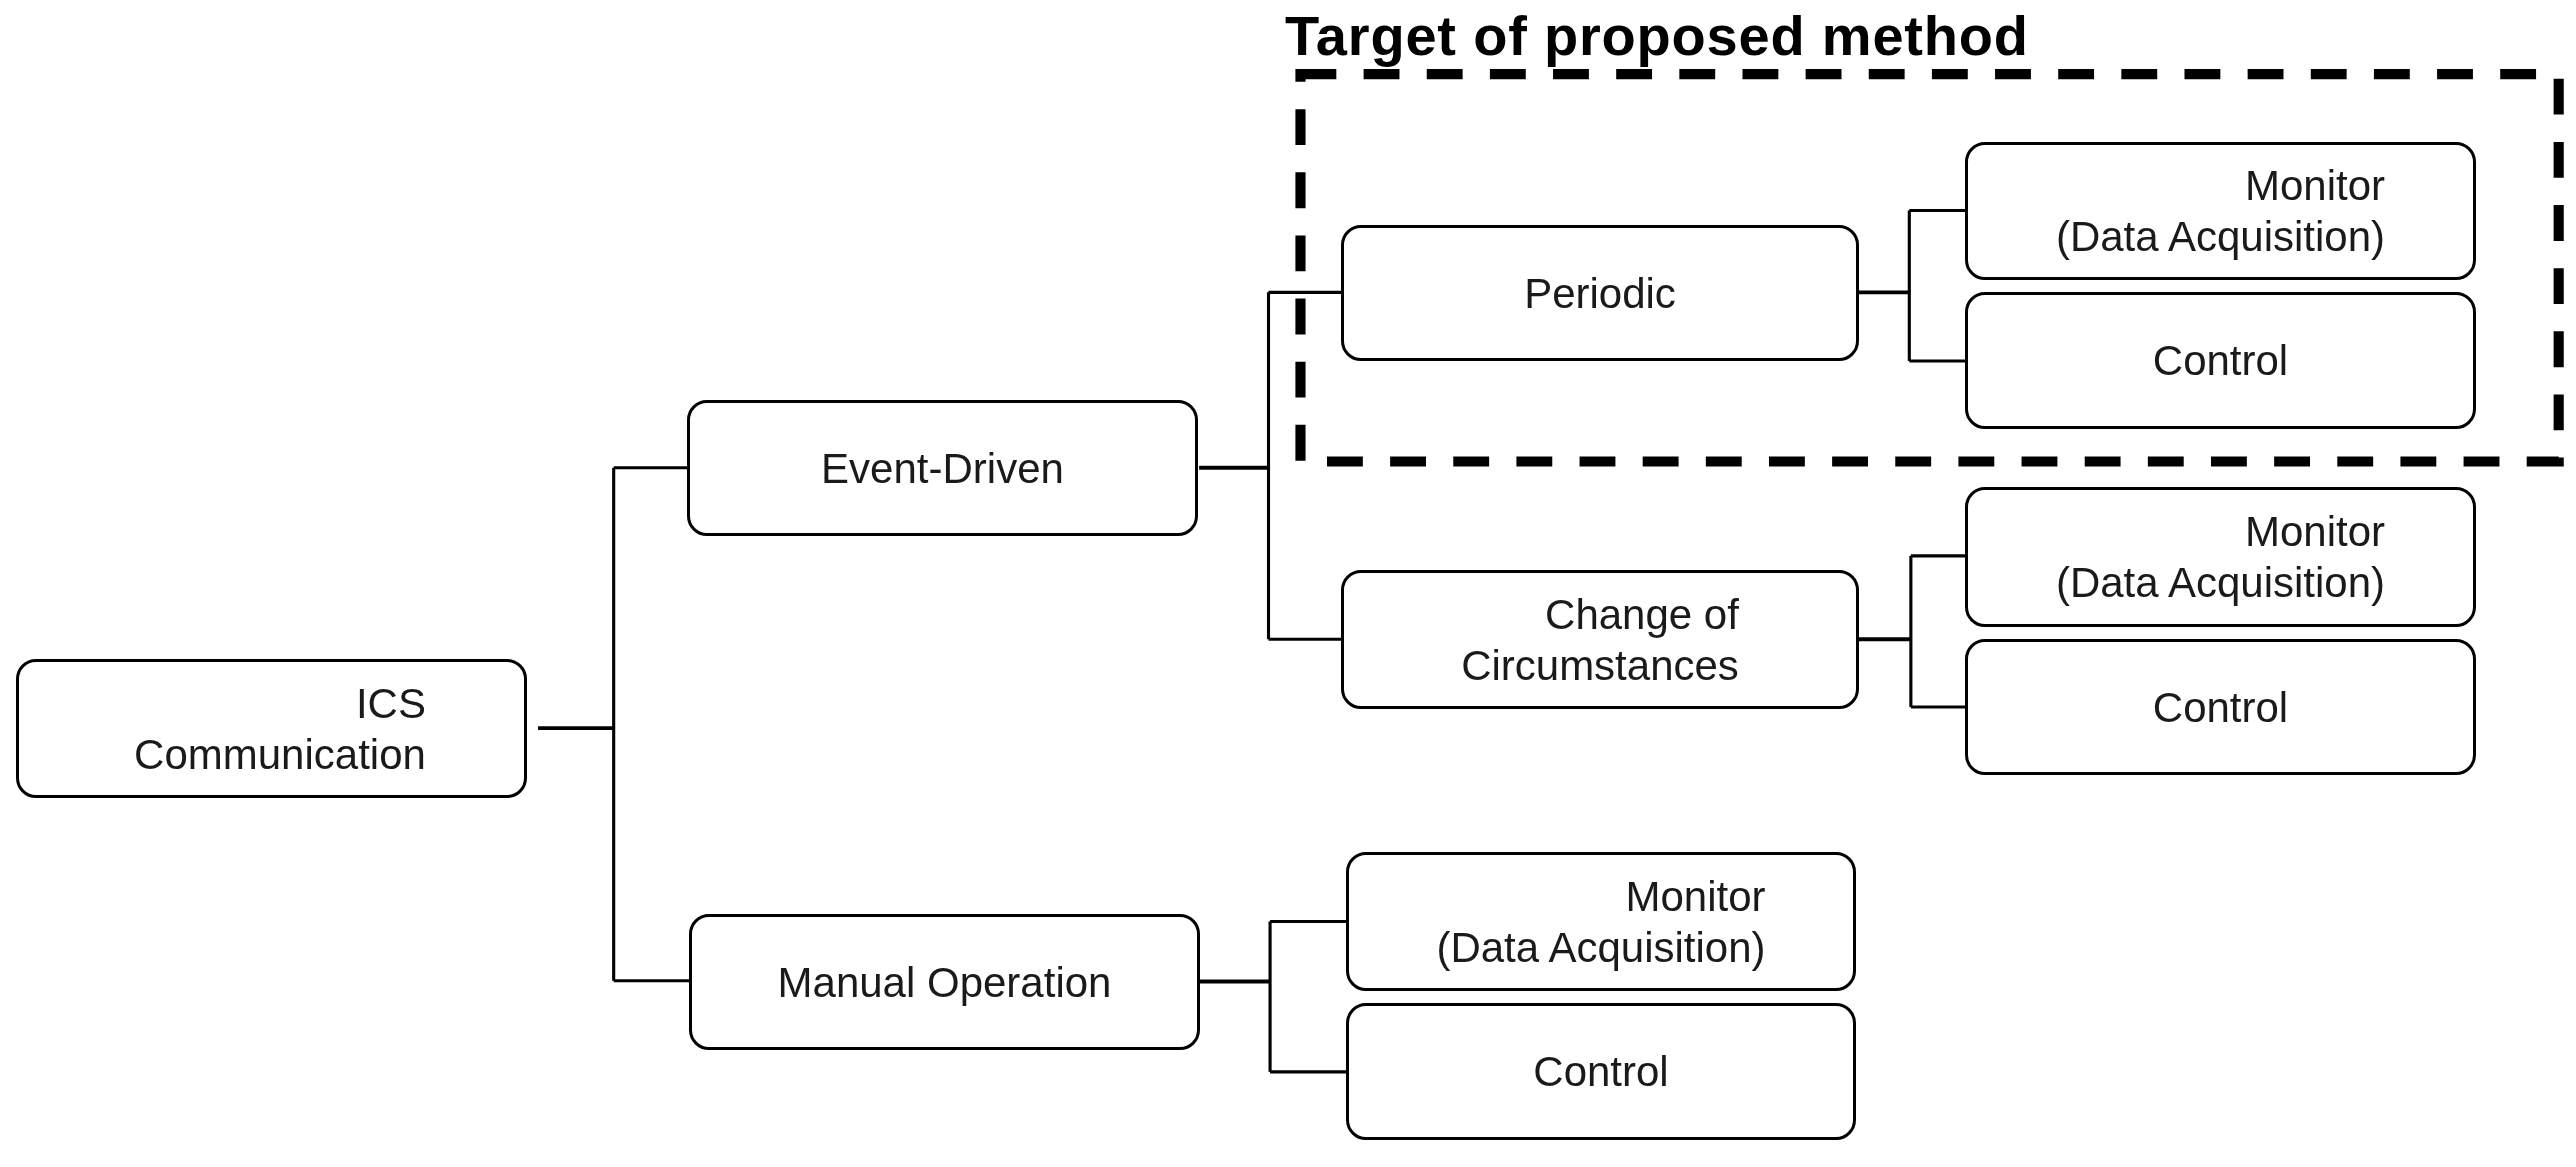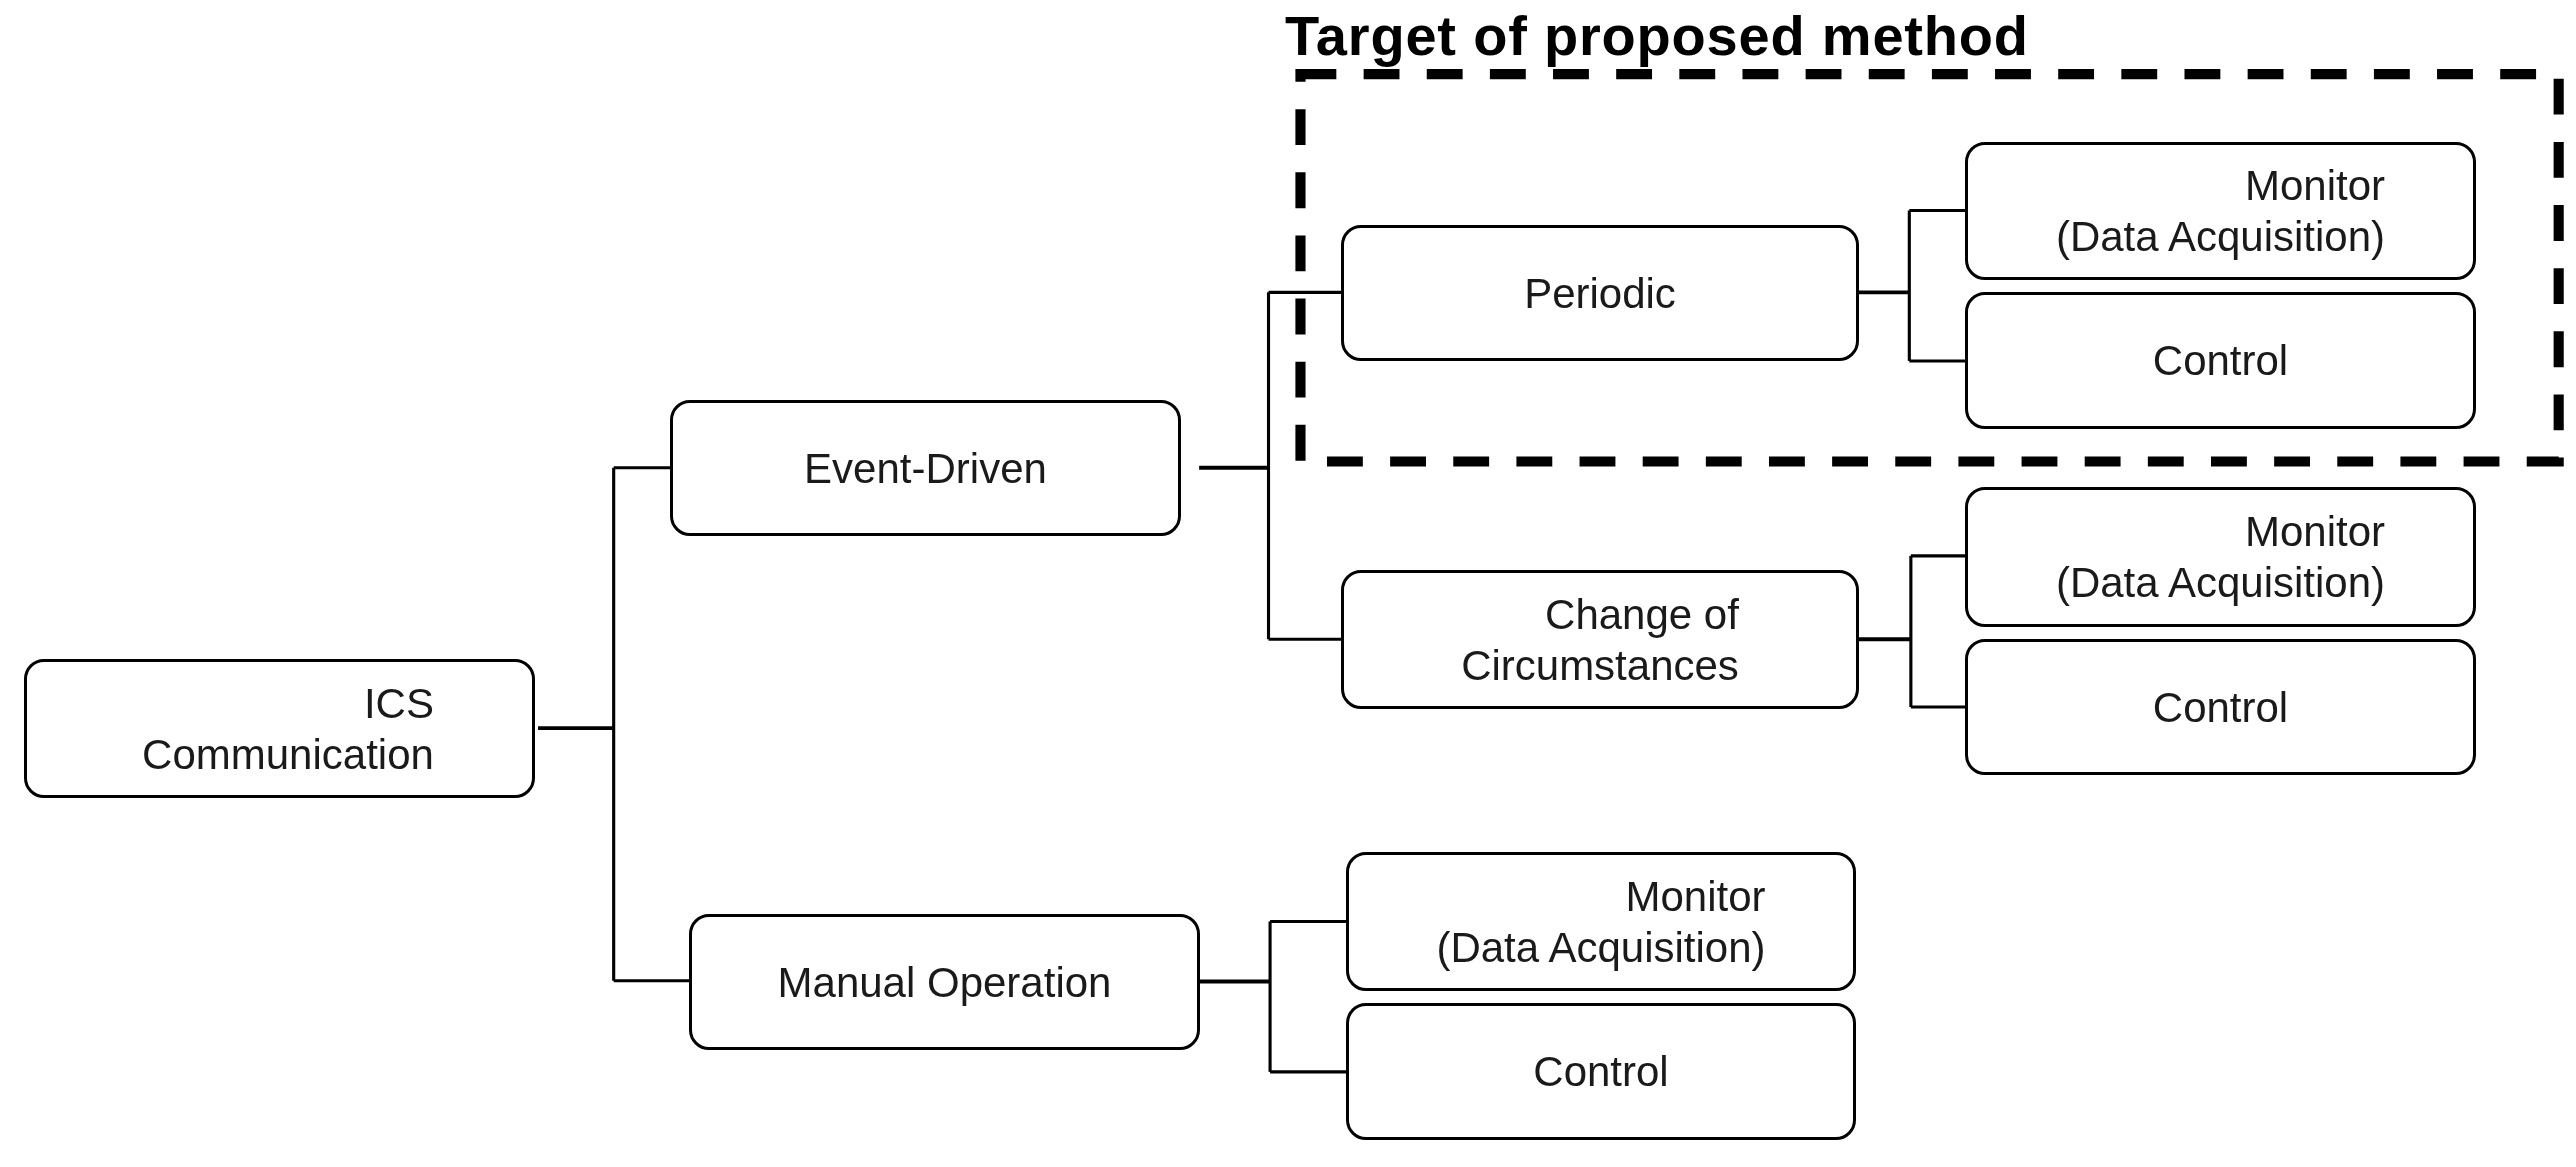--- a/index.html
+++ b/index.html
@@ -42,22 +42,22 @@
   .node-label {
     font-family: "Liberation Sans", sans-serif;
     font-weight: 400;
     font-size: 42px;
     line-height: 51px;
     color: #1a1a1a;
     text-align: right;
     white-space: pre-line;
   }
   
-  .n-ics              { left: 24px;   top: 659px;  width: 511px; height: 139px; padding-left: 17px; }
-  .n-event-driven     { left: 670px;  top: 400px;  width: 511px; height: 136px; }
+  .n-ics              { left: 16px;   top: 659px;  width: 511px; height: 139px; padding-left: 17px; }
+  .n-event-driven     { left: 687px;  top: 400px;  width: 511px; height: 136px; }
   .n-manual-operation { left: 689px;  top: 914px; width: 511px; height: 136px; }
   .n-periodic         { left: 1341px; top: 225px;  width: 518px; height: 136px; }
   .n-coc              { left: 1341px; top: 570px;  width: 518px; height: 139px; }
   .n-periodic-monitor { left: 1965px; top: 142px;  width: 511px; height: 138px; }
   .n-periodic-control { left: 1965px; top: 292px;  width: 511px; height: 137px; }
   .n-coc-monitor      { left: 1965px; top: 487px;  width: 511px; height: 140px; }
   .n-coc-control      { left: 1965px; top: 639px;  width: 511px; height: 136px; }
   .n-manual-monitor   { left: 1346px; top: 852px; width: 510px; height: 139px; }
   .n-manual-control   { left: 1346px; top: 1003px; width: 510px; height: 137px; }
 </style>

